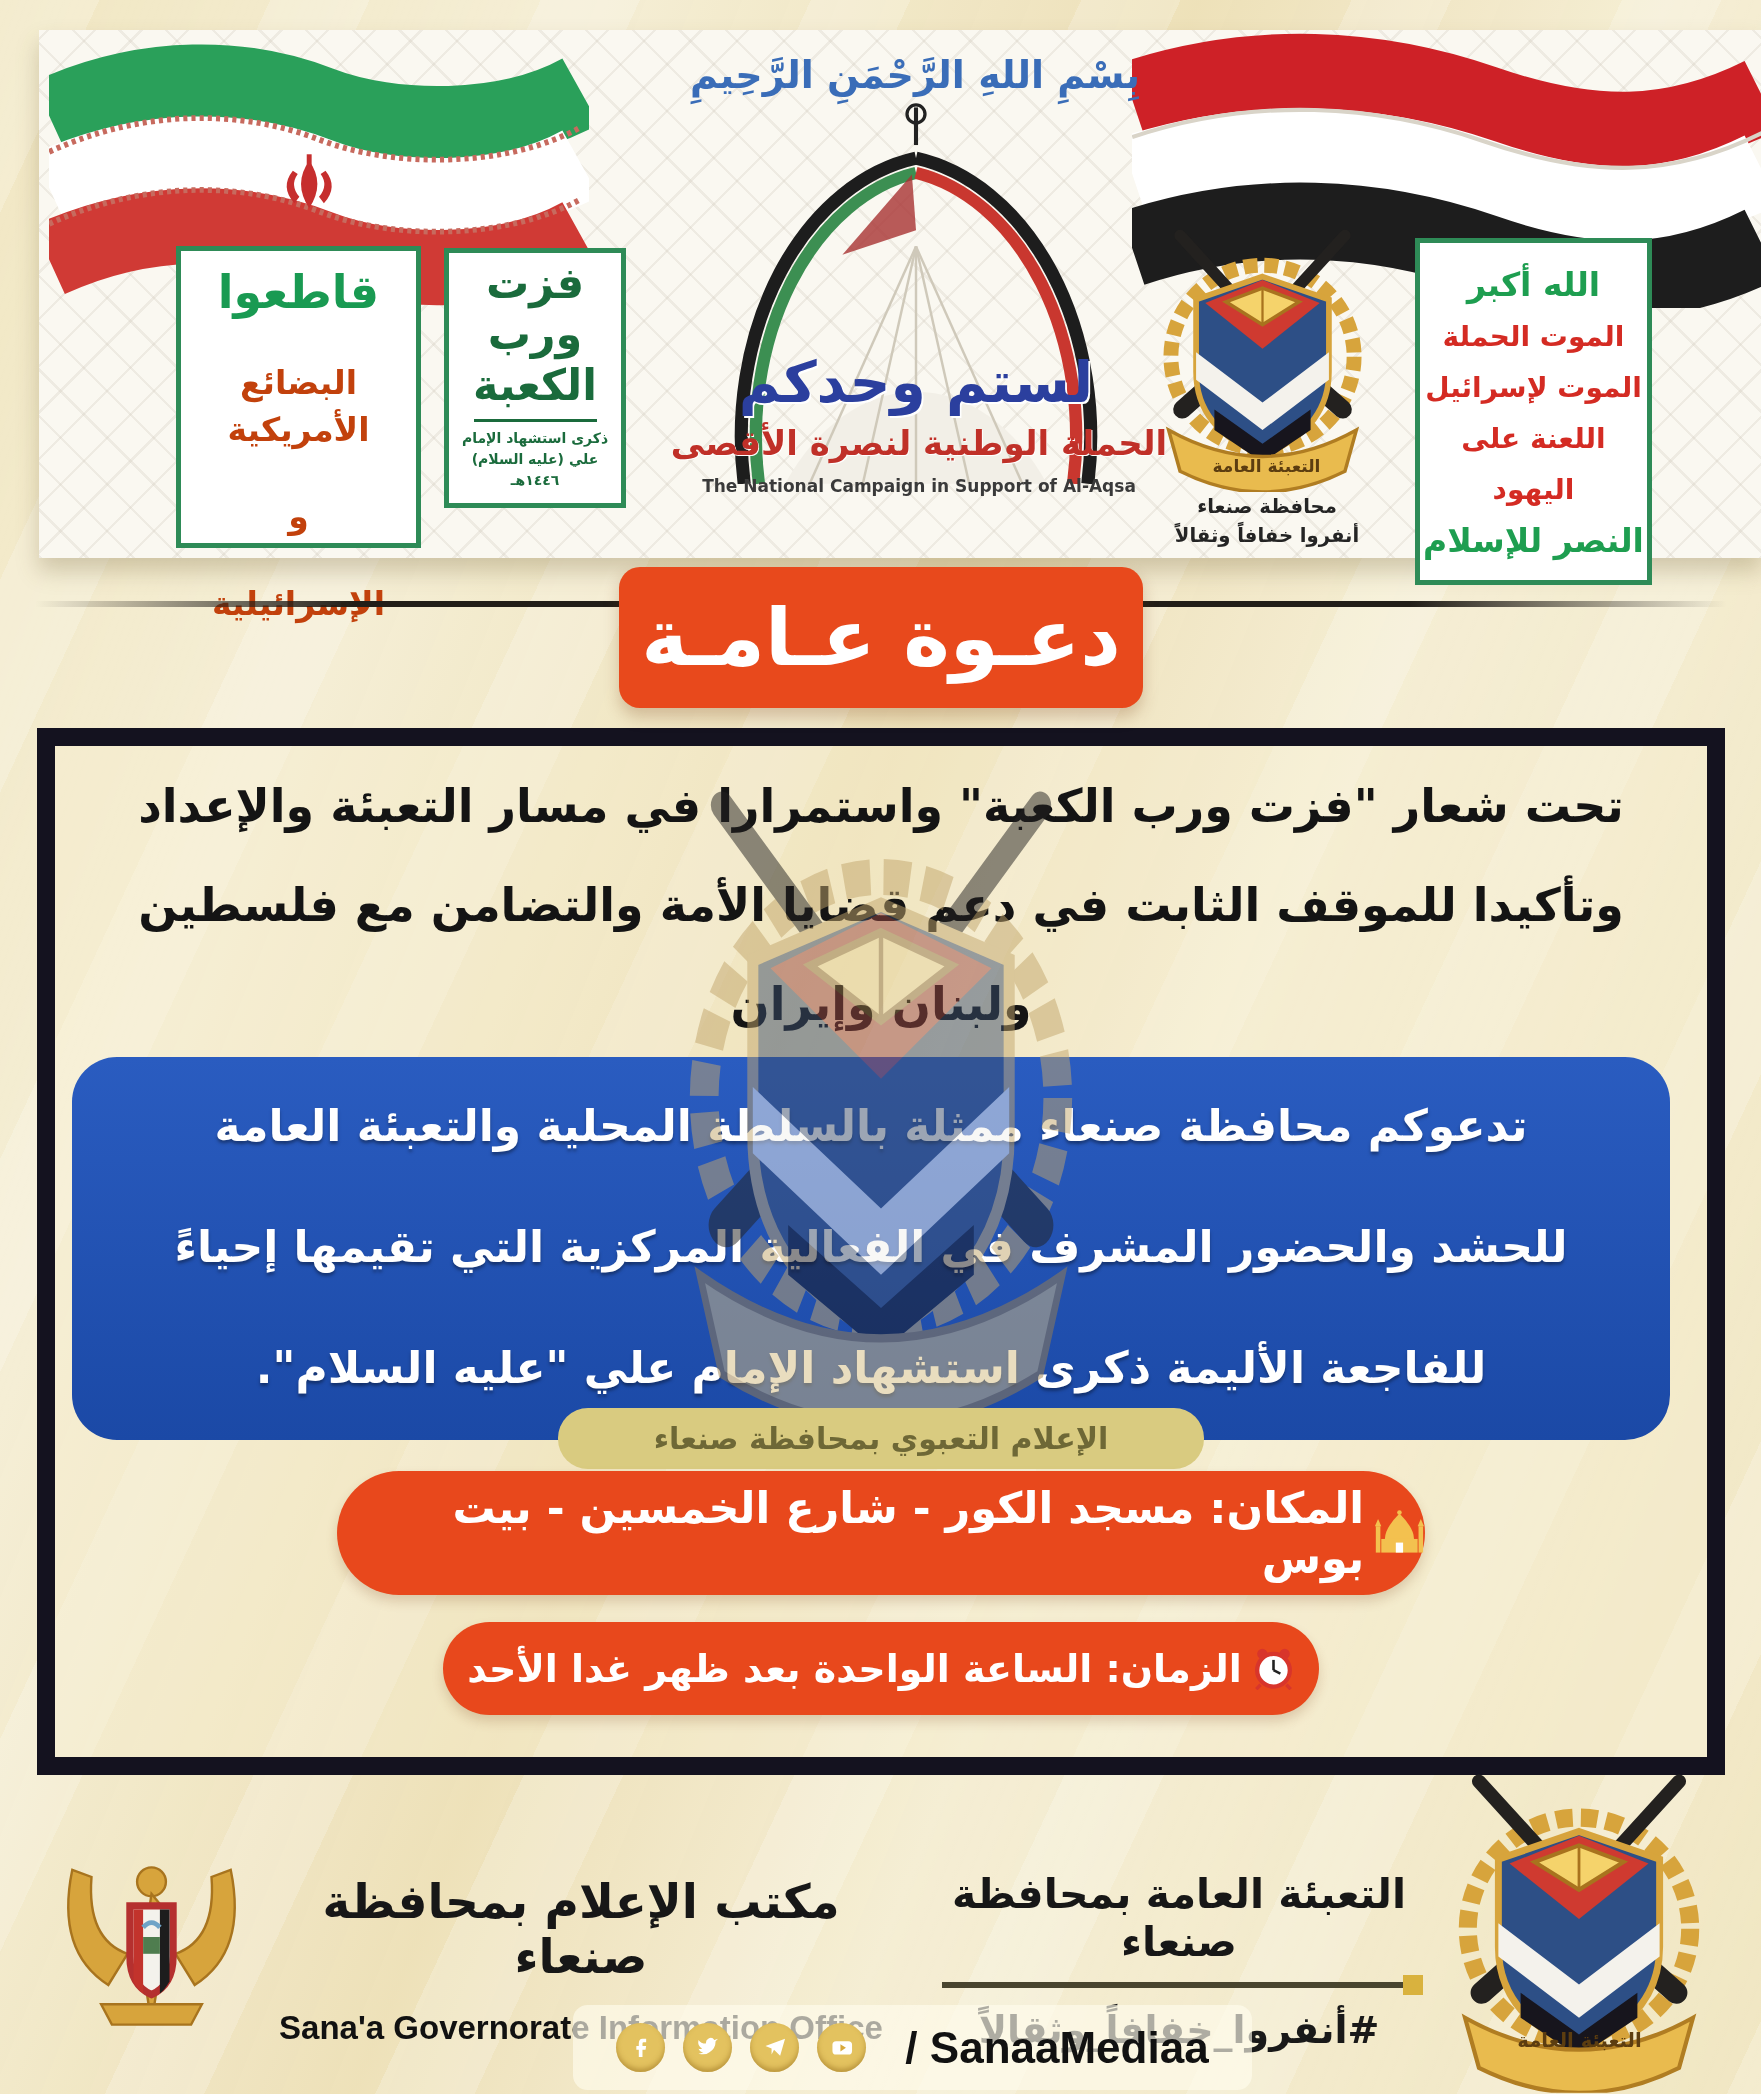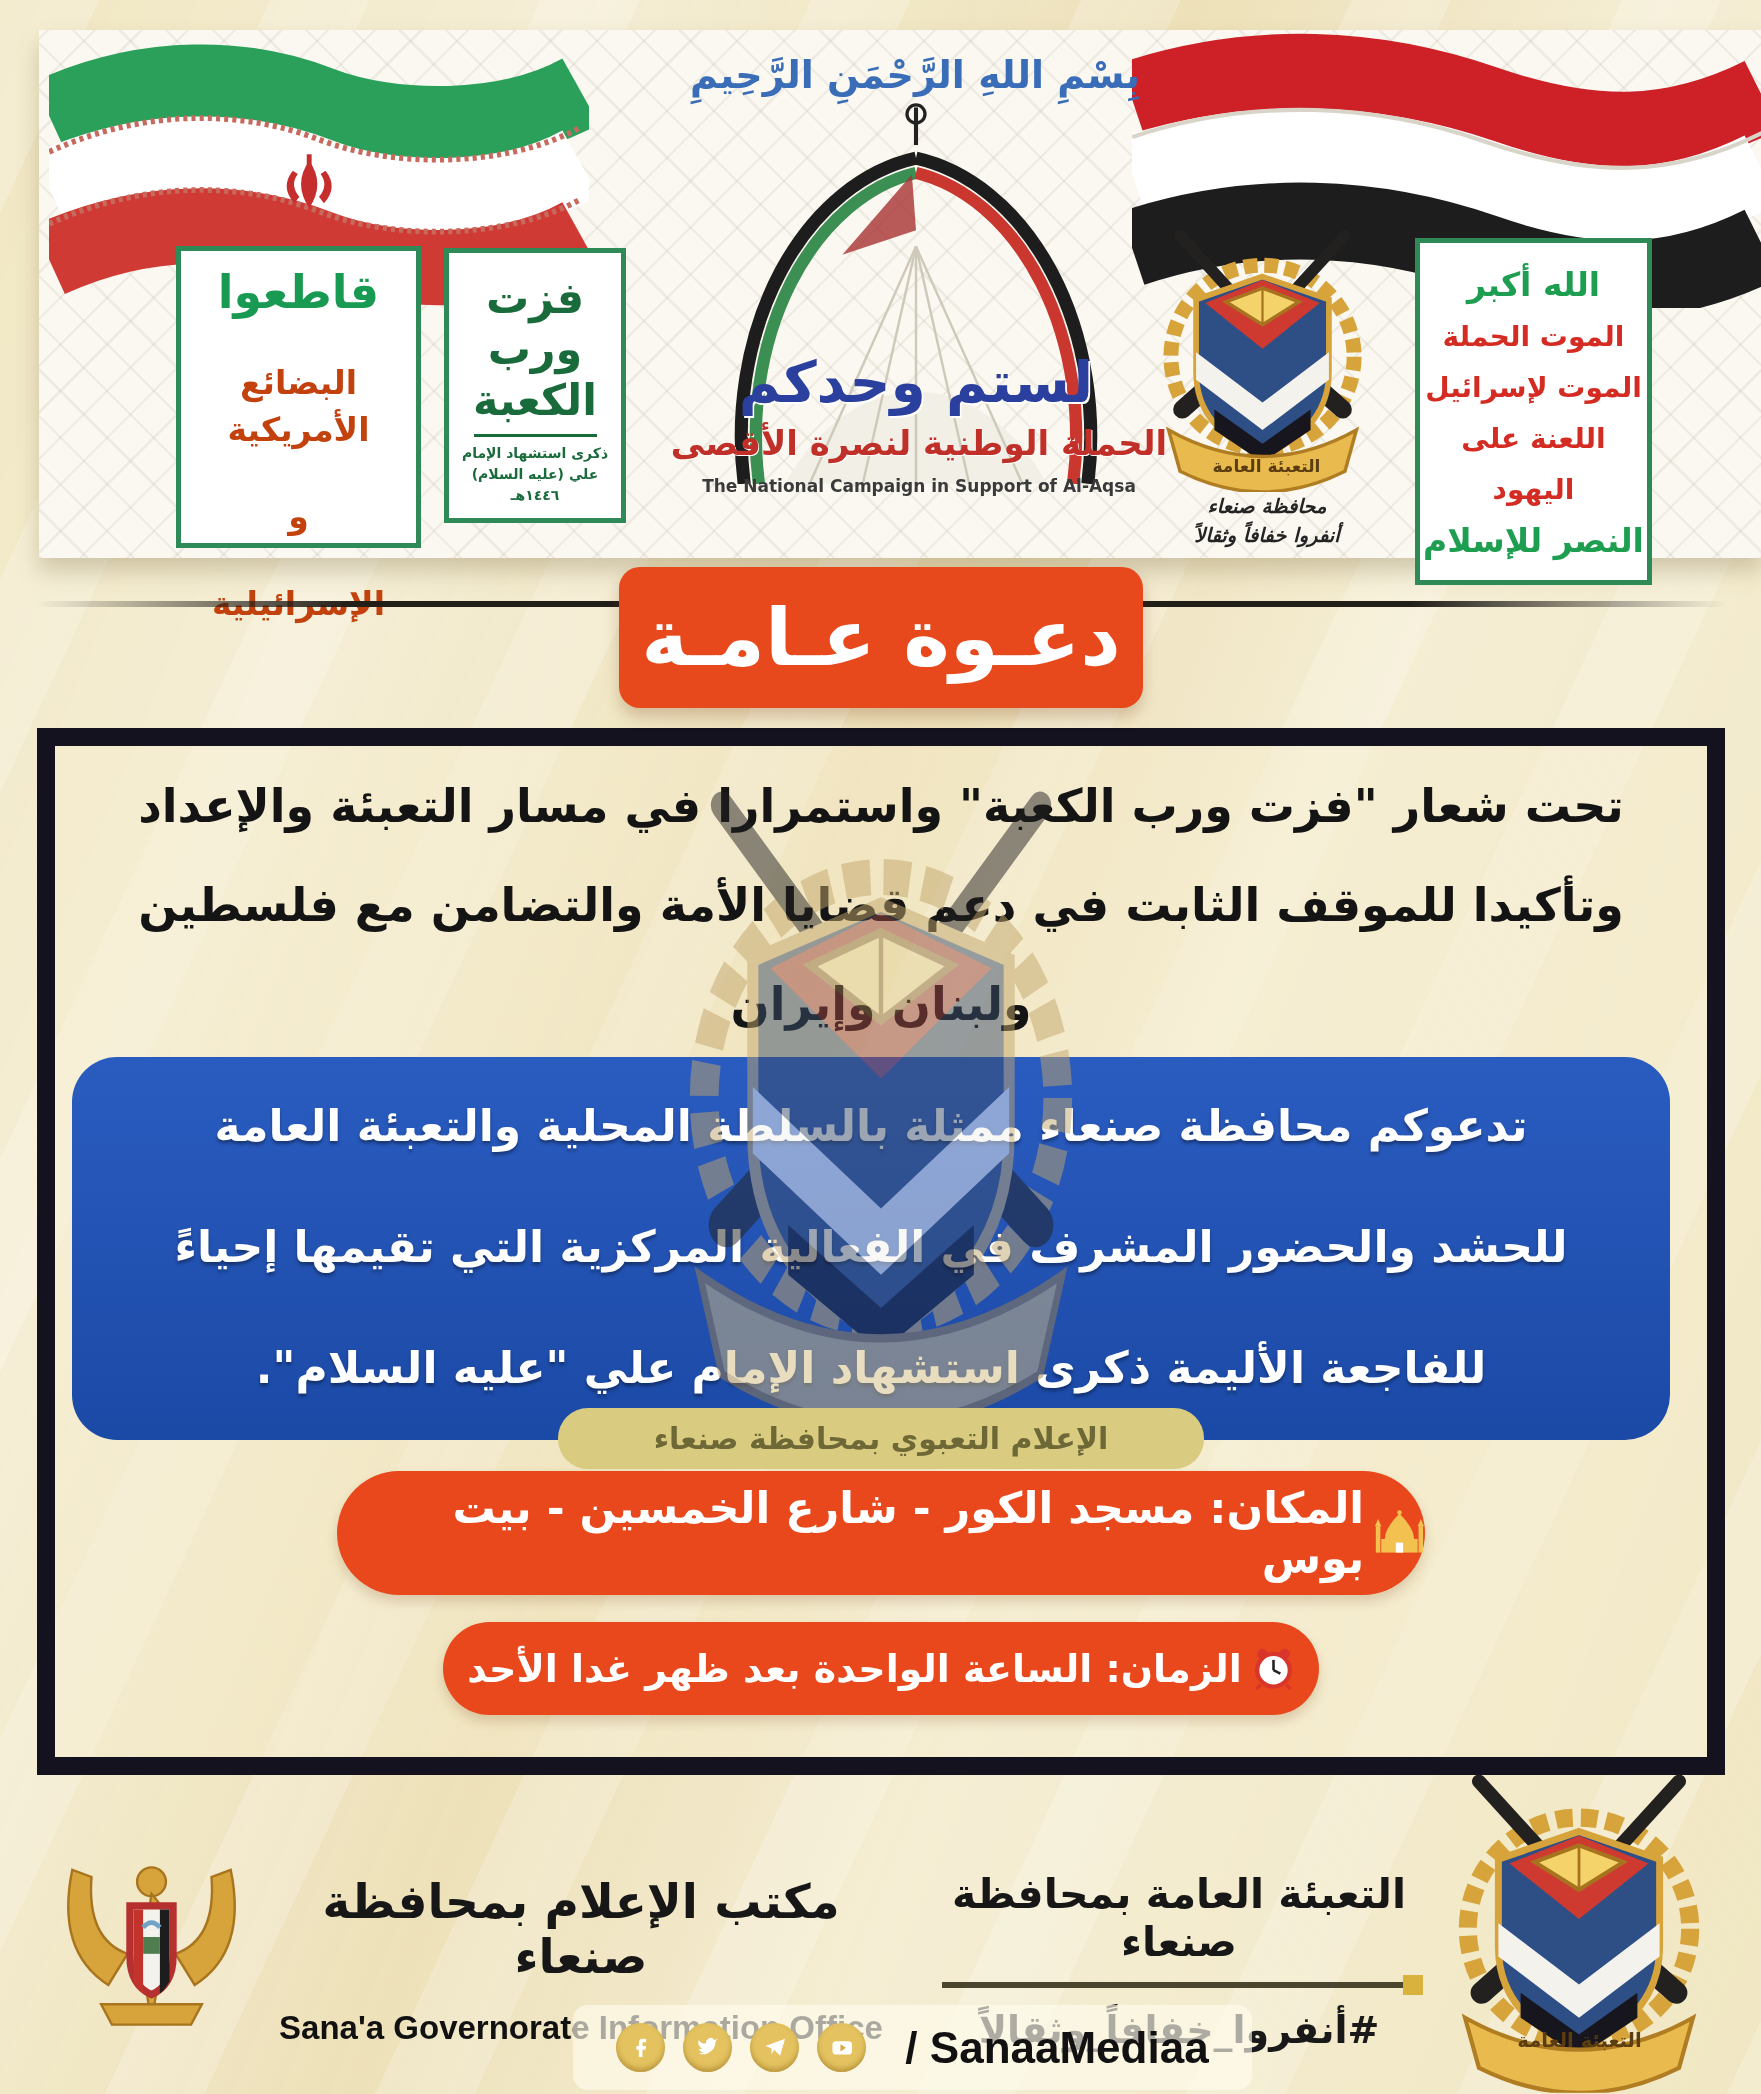--- a/index.html
+++ b/index.html
@@ -19,33 +19,33 @@
     background-image:
       repeating-linear-gradient(45deg, rgba(208,201,188,.28) 0 2.5px, transparent 2.5px 33px),
       repeating-linear-gradient(-45deg, rgba(208,201,188,.28) 0 2.5px, transparent 2.5px 33px);
     box-shadow:0 13px 21px rgba(110,92,50,.28);
   }
   .bismillah{left:565px;top:23px;width:622px;text-align:center;font-size:38px;font-weight:800;color:#3a6db8;}
   .green-box{background:#fff;border:5.7px solid #2e8b57;box-shadow:0 0 0 2.5px #fff inset;text-align:center;}
   .boycott-box{left:137px;top:216px;width:235px;height:278px;padding-top:14.7px;}
   .boycott-box .g{color:#199a52;font-size:46px;font-weight:900;}
   .boycott-box .r{color:#c2410c;font-size:33px;font-weight:900;line-height:47px;margin-top:40px;}
-  .kaaba-box{left:405px;top:218px;width:172px;height:245px;padding-top:20px;}
+  .kaaba-box{left:405px;top:218px;width:172px;height:245px;padding-top:5px;}
   .kaaba-box .cal{color:#1a6b3c;font-size:43px;font-weight:900;line-height:51px;}
   .kaaba-box hr{border:none;border-top:3.3px solid #1a6b3c;width:123px;margin:8.2px auto 6.5px;}
   .kaaba-box .cap{color:#1a6b3c;font-size:14px;font-weight:700;line-height:21px;}
   .aqsa-slogan{left:607px;top:319px;width:540px;text-align:center;font-size:57px;font-weight:900;color:#2b3f9e;text-shadow:1.6px 1.6px 0 #fff;}
   .aqsa-title{left:573px;top:393px;width:614px;text-align:center;font-size:34px;font-weight:900;color:#c03028;text-shadow:0.8px 0.8px 0 #fff;}
   .aqsa-title-en{left:573px;top:446px;width:614px;text-align:center;font-size:17px;font-weight:700;color:#3a3a3a;}
   .sarkha-box{left:1376px;top:208px;width:227px;height:321px;padding-top:16.4px;}
   .sarkha-box div{font-weight:900;}
   .sk-g{color:#1e9e50;font-size:33px;line-height:52px;}
   .sk-r{color:#d42b23;font-size:28px;line-height:51px;}
   .emblem-ribbon-label{left:1121px;top:426px;width:213px;text-align:center;font-size:17px;font-weight:800;color:#5c3d10;}
-  .emblem-cap{left:1101px;width:254px;text-align:center;font-size:19.6px;font-weight:800;color:#242424;font-style:italic;}
+  .emblem-cap{left:1101px;width:254px;text-align:center;font-size:19.6px;font-weight:800;color:#242424;}
   
   .title-line{left:0;top:601px;width:1762px;height:5.7px;
     background:linear-gradient(90deg, rgba(34,30,24,0) 2%, #221e18 20%, #221e18 80%, rgba(34,30,24,0) 98%);z-index:1;}
   .title-pill{left:50%;transform:translateX(-50%);top:567px;width:524px;height:141px;border-radius:21px;
     background:#e8491c;z-index:2;display:flex;align-items:center;justify-content:center;
     box-shadow:0 8.2px 14.7px rgba(120,60,20,.25);}
   .title-pill span{color:#fff;font-size:79px;font-weight:900;letter-spacing:1.6px;}
   
   .main-box{left:37px;top:728px;width:1652px;height:1011px;border:18px solid #14121f;
     background:rgba(247,238,205,.35);z-index:0;}

